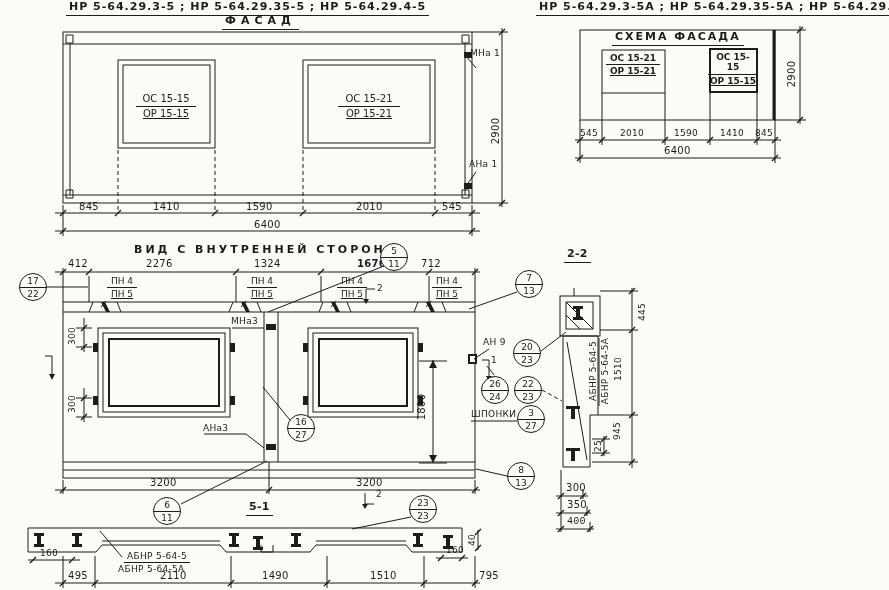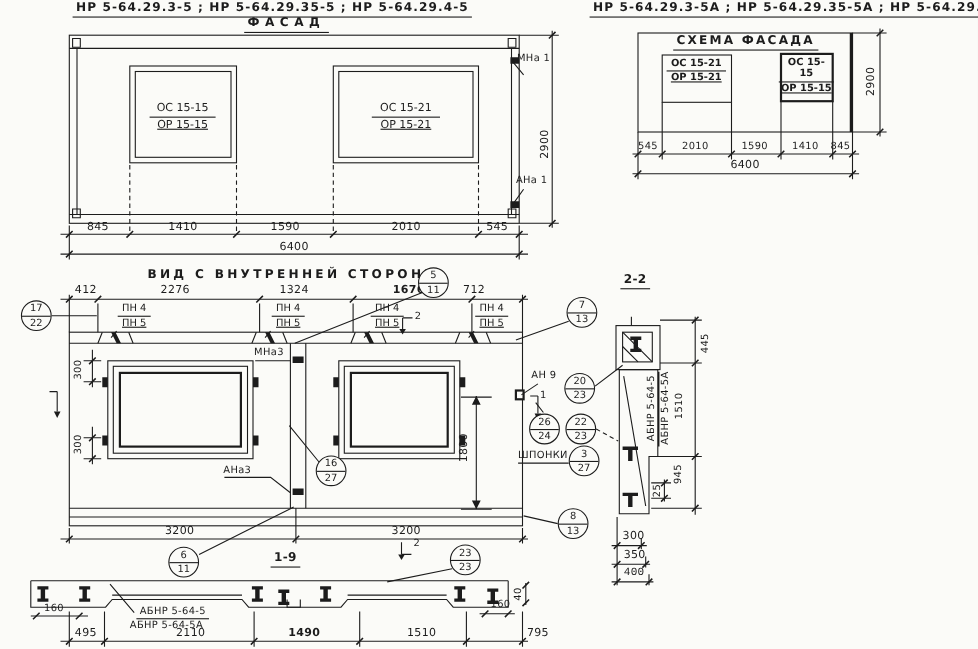--- a/index.html
+++ b/index.html
@@ -125,21 +125,21 @@
       <path stroke-width="1.4" d="M558 499 L564 493 M580 499 L586 493 M558 516 L564 510 M584 516 L590 510 M558 532 L564 526 M587 532 L593 526"></path>
     </g>
   </g>
 </svg>
 
 <span class="lbl b u" style="left:66px;top:1px;letter-spacing:1px;font-size:11px;">НР 5-64.29.3-5 ; НР 5-64.29.35-5 ; НР 5-64.29.4-5</span>
 <span class="lbl b u" style="left:536px;top:1px;letter-spacing:1px;font-size:11px;">НР 5-64.29.3-5А ; НР 5-64.29.35-5А ; НР 5-64.29.4-5А</span>
 <span class="lbl b u" style="left:222px;top:15px;letter-spacing:5px;font-size:11px;">ФАСАД</span>
 <span class="lbl b u" style="left:612px;top:15px;letter-spacing:2px;font-size:11px;margin-top:16px;">СХЕМА ФАСАДА</span>
 <span class="lbl b" style="left:134px;top:244px;letter-spacing:3px;font-size:11px;">ВИД С ВНУТРЕННЕЙ СТОРОНЫ</span>
-<span class="lbl b u" style="left:246px;top:501px;font-size:11px;">1-9</span>
+<span class="lbl b u" style="left:246px;top:501px;font-size:11px;">5-1</span>
 <span class="lbl b u" style="left:564px;top:248px;font-size:11px;">2-2</span>
 
 <div class="frac" style="left:136px;top:93px;width:60px;">
   <span class="ft">ОС 15-15</span>
   <span class="fb">ОР 15-15</span>
 </div>
 <div class="frac" style="left:338px;top:93px;width:62px;">
   <span class="ft">ОС 15-21</span>
   <span class="fb">ОР 15-21</span>
 </div>
@@ -252,21 +252,21 @@
       <span class="cb">13</span>
     </div>
 
 <span class="lbl sm u" style="left:124px;top:551px;">АБНР 5-64-5</span>
 <span class="lbl sm" style="left:118px;top:564px;">АБНР 5-64-5А</span>
 <span class="lbl sm" style="left:40px;top:548px;">160</span>
 <span class="lbl sm" style="left:446px;top:545px;">160</span>
 <span class="lbl rot sm" style="left:472px;top:540px;">40</span>
 <span class="lbl" style="left:68px;top:570px;">495</span>
 <span class="lbl" style="left:160px;top:570px;">2110</span>
-<span class="lbl" style="left:262px;top:570px;font-weight:bold;">1490</span>
+<span class="lbl" style="left:262px;top:570px;">1490</span>
 <span class="lbl" style="left:370px;top:570px;">1510</span>
 <span class="lbl" style="left:435px;top:570px;margin-left:44px;">795</span>
 
 <span class="lbl rot sm" style="left:593px;top:371px;">АБНР 5-64-5</span>
 <span class="lbl rot sm" style="left:605px;top:371px;">АБНР 5-64-5А</span>
 <span class="lbl rot sm" style="left:642px;top:312px;">445</span>
 <span class="lbl rot sm" style="left:618px;top:369px;">1510</span>
 <span class="lbl rot sm" style="left:617px;top:431px;">945</span>
 <span class="lbl rot sm" style="left:598px;top:446px;">25</span>
 <span class="lbl" style="left:566px;top:482px;">300</span>

